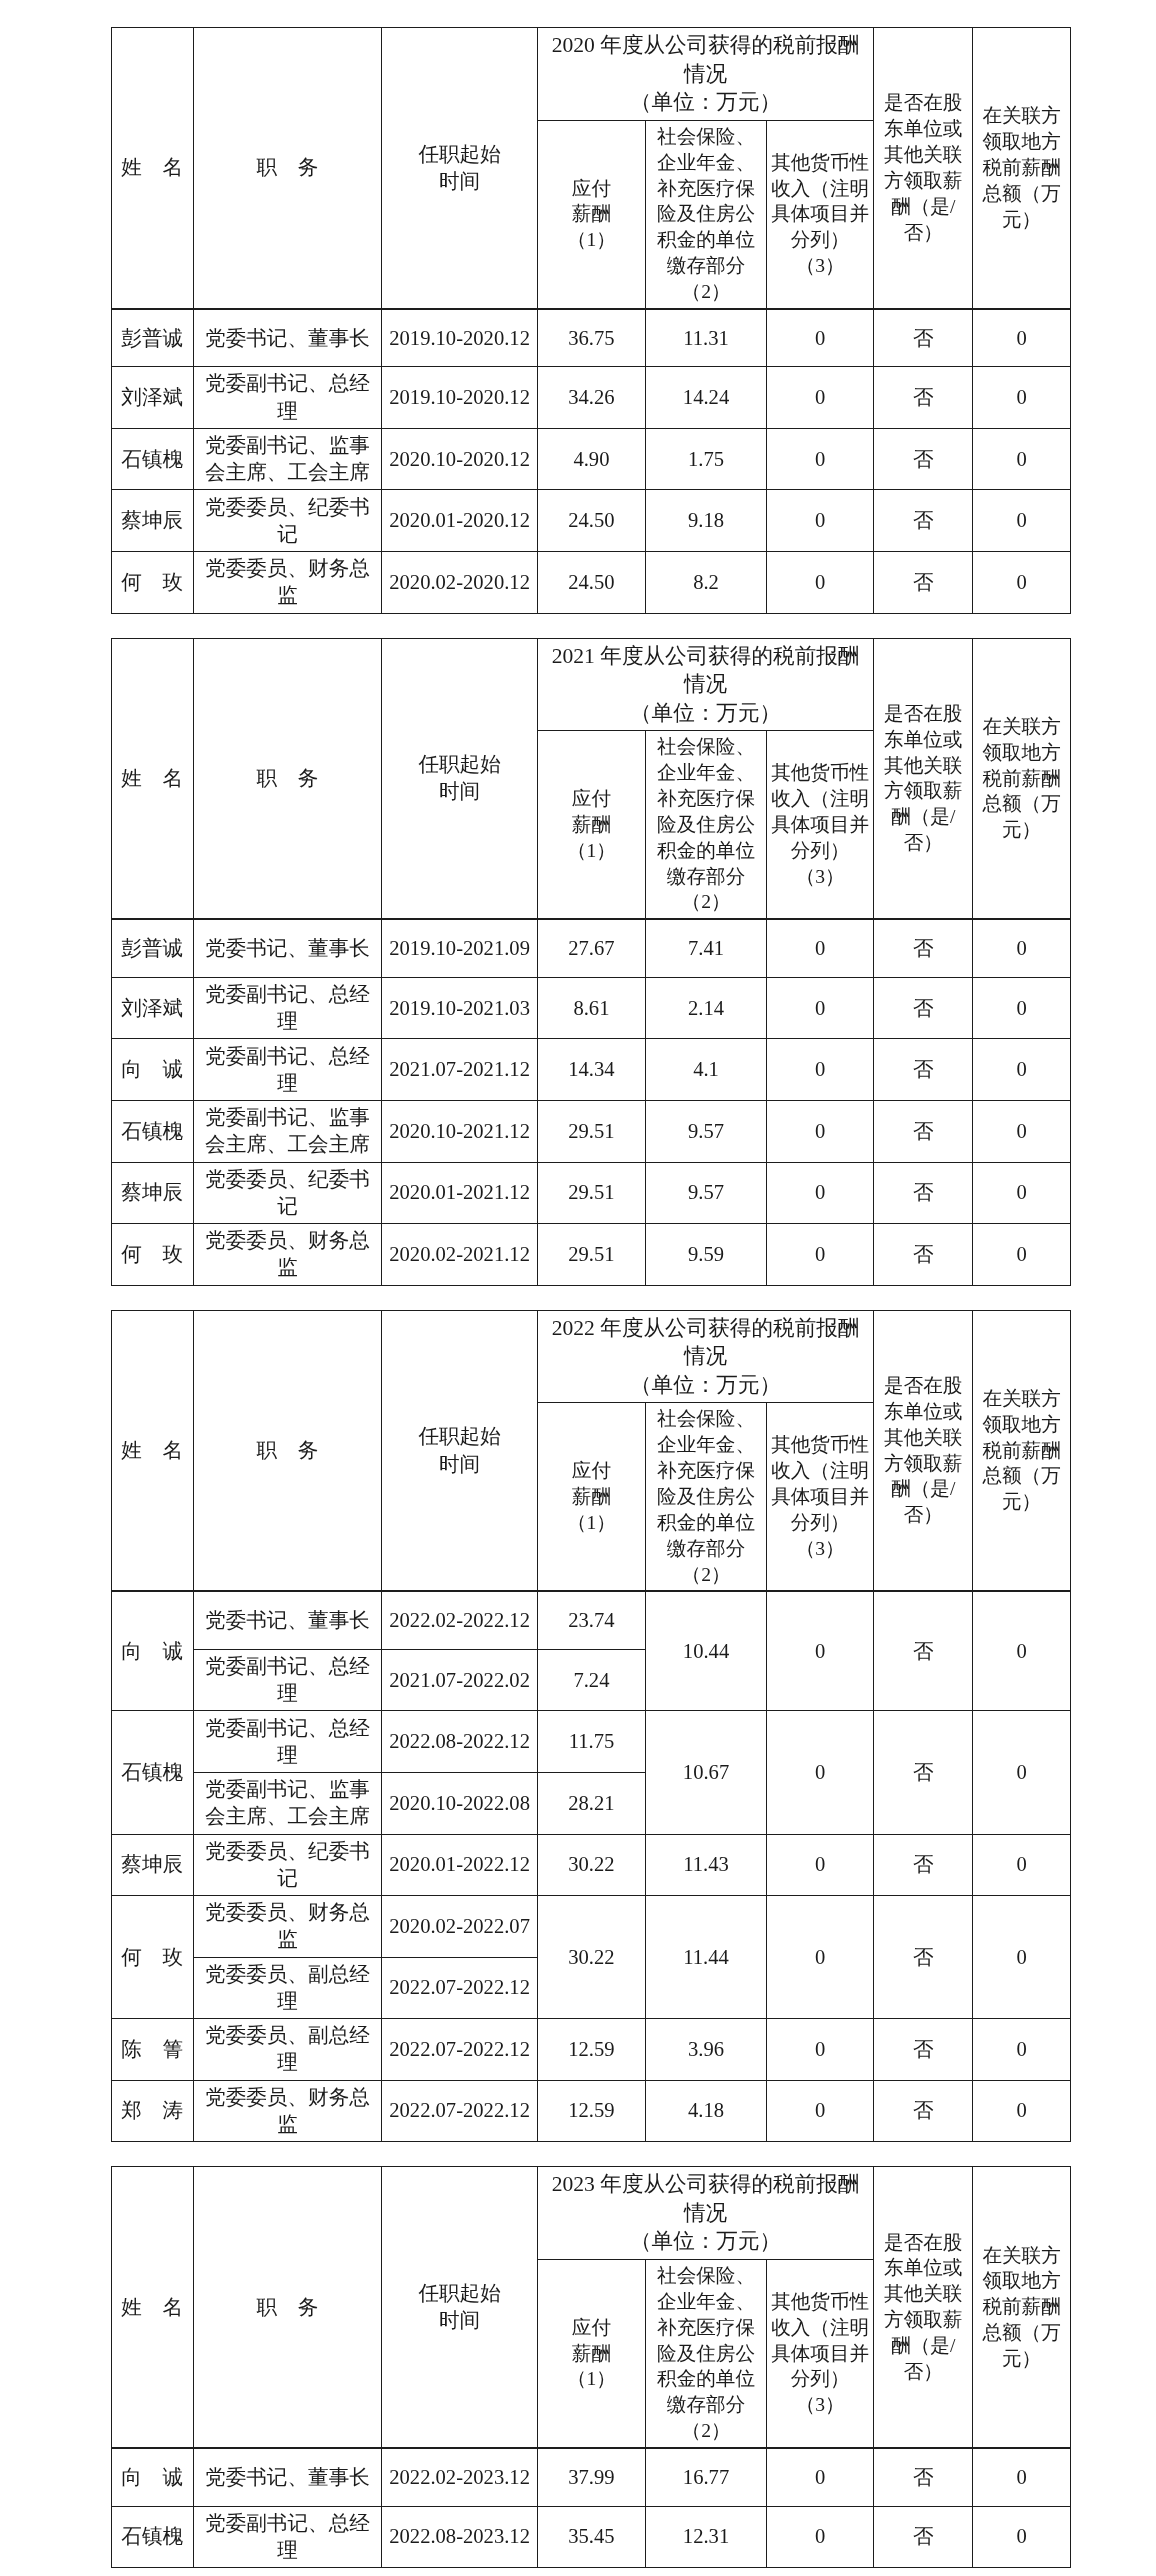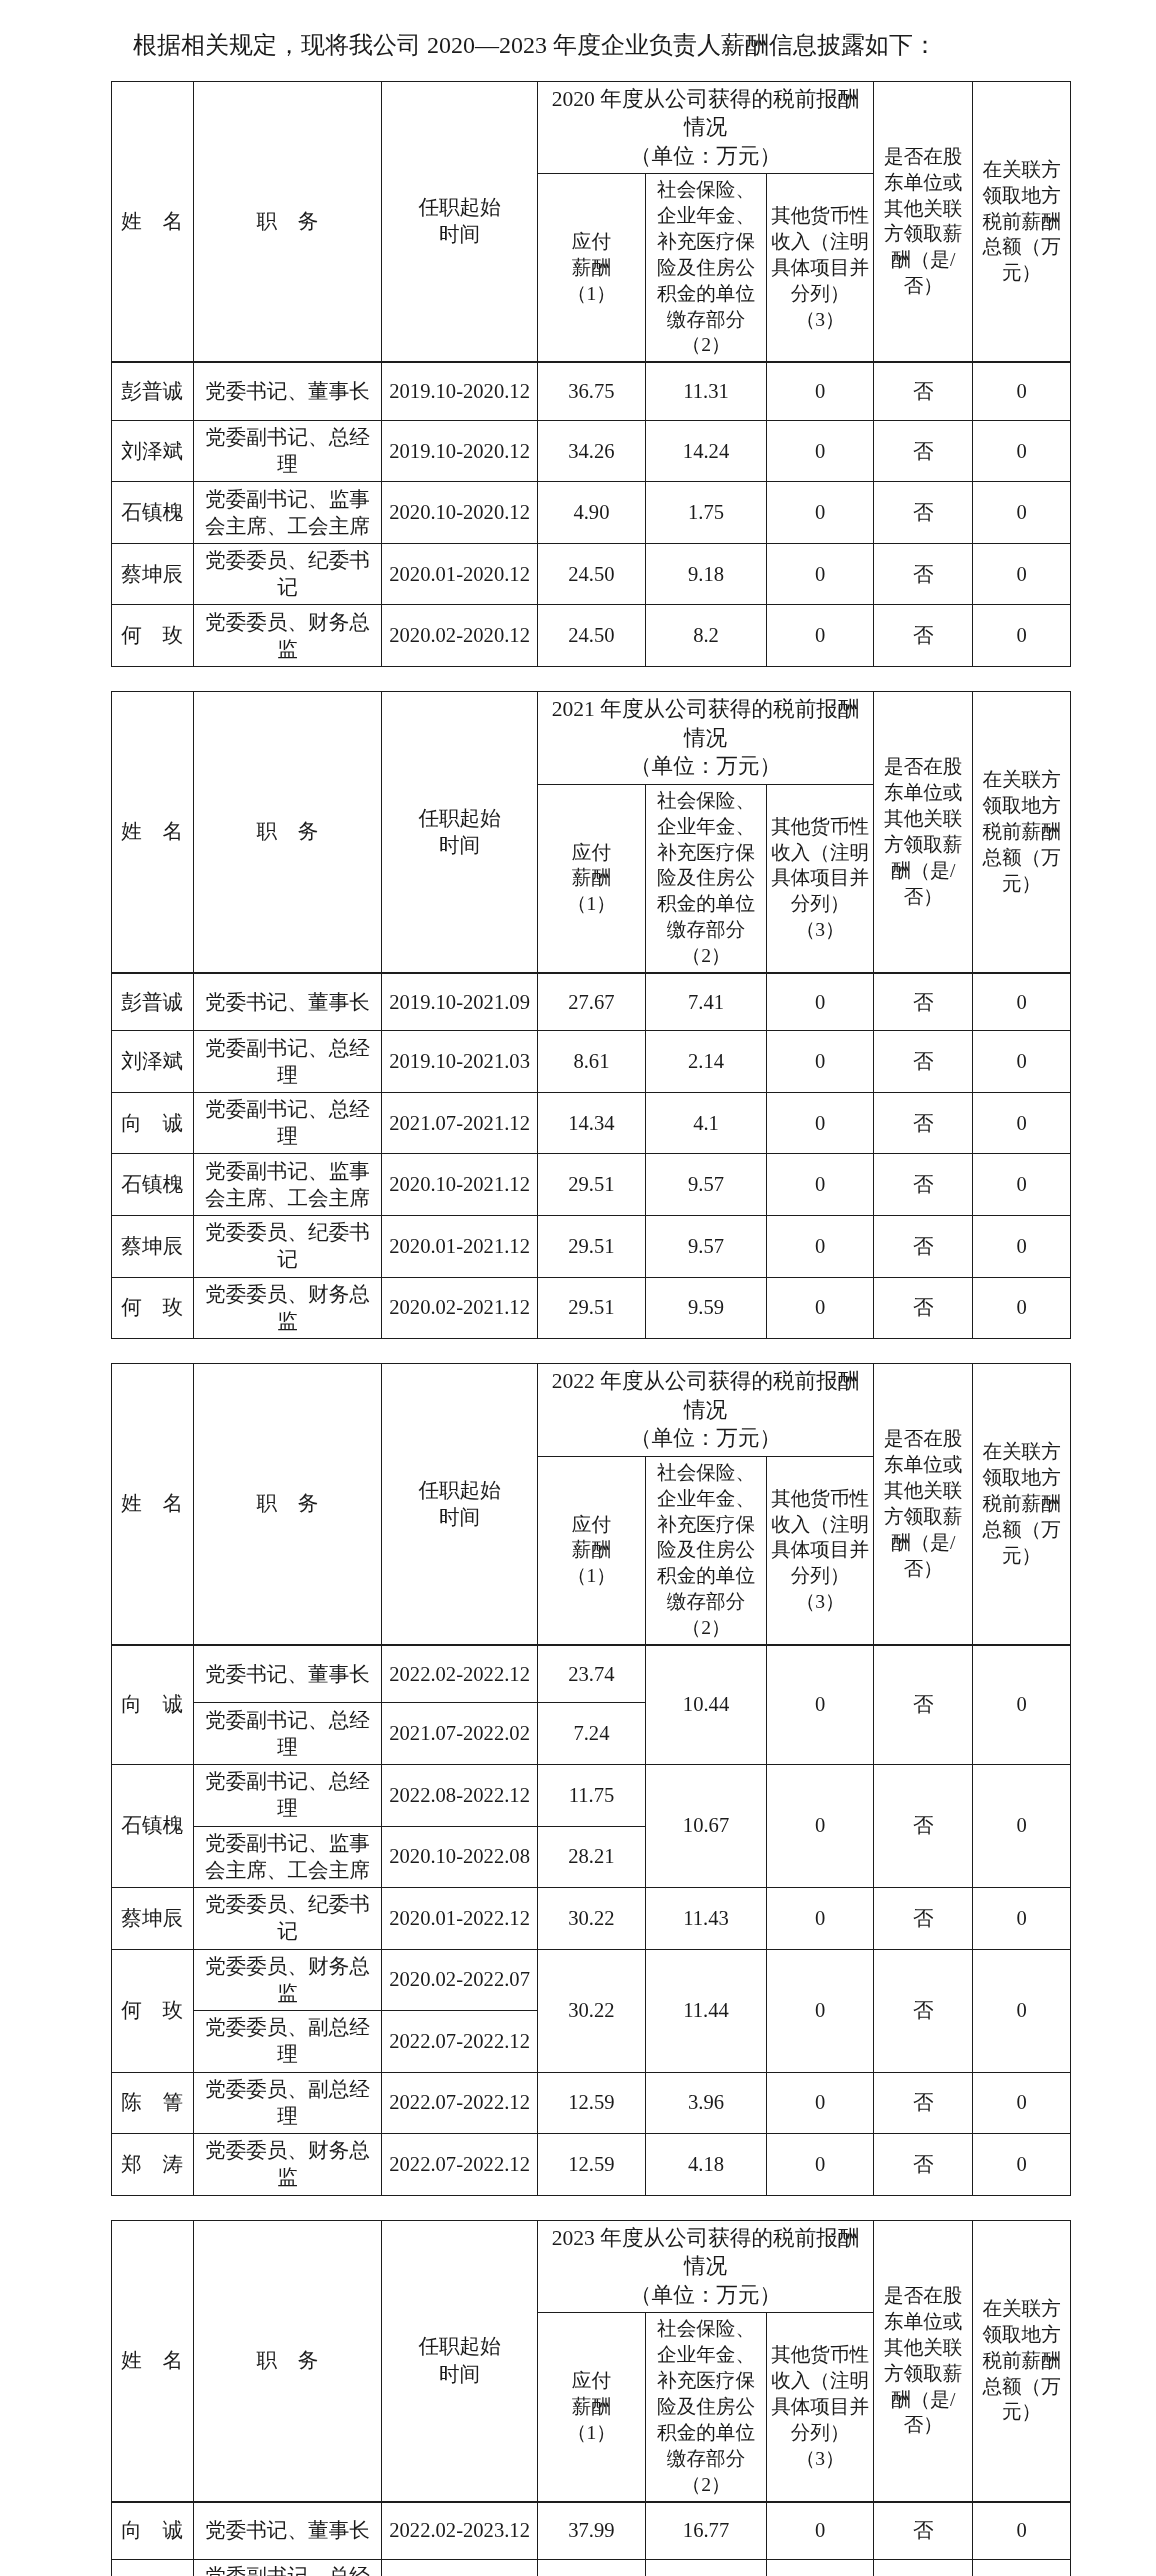--- a/index.html
+++ b/index.html
@@ -28,21 +28,20 @@
   .year-head { font-size:21.6px; height:63px; white-space:pre-line; border-bottom-width:1px !important; }
   .sub-head  { font-size:19.6px; height:132px; }
   .pre { white-space:pre-line; }
   tr.datarow { height:58px; }
 </style>
 </head>
 <body>
 
 <div class="doc">
 
-  <p class="title">根据相关规定，现将我公司 2020—2023 年度企业负责人薪酬信息披露如下：</p>
 
   <table class="pay">
     <colgroup>
       <col style="width:8.5%">
         <col style="width:19.7%">
         <col style="width:16.2%">
         <col style="width:11.3%">
       <col style="width:12.6%">
         <col style="width:11.2%">
         <col style="width:10.3%">

